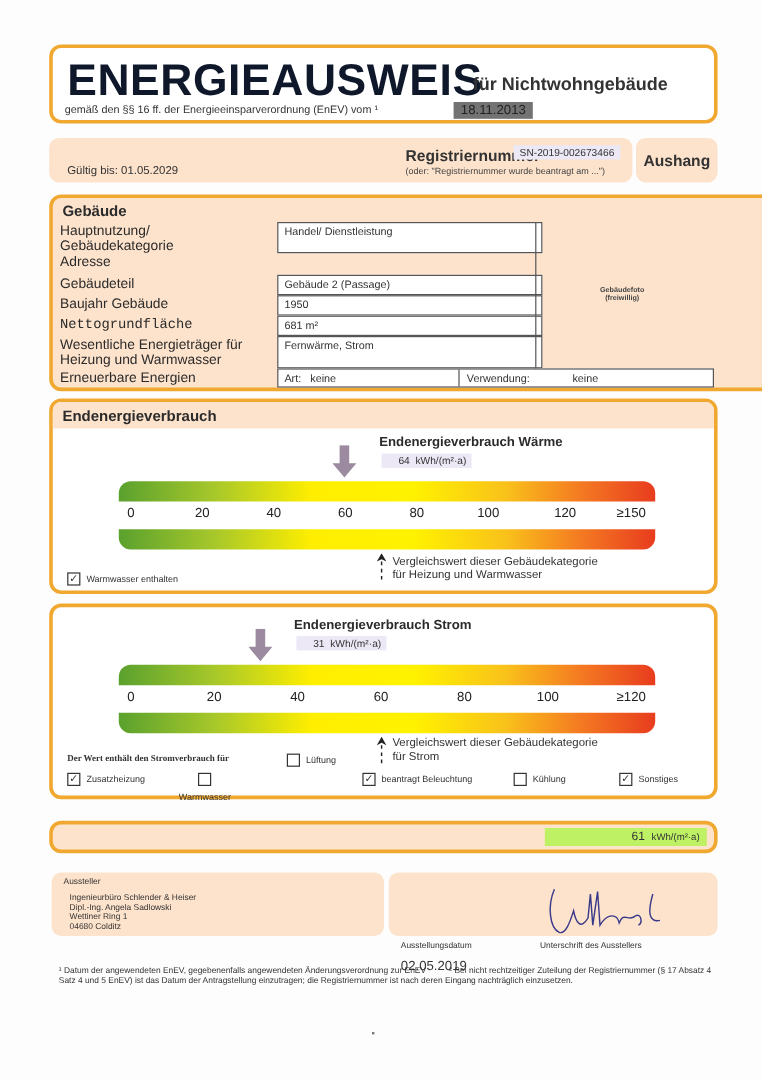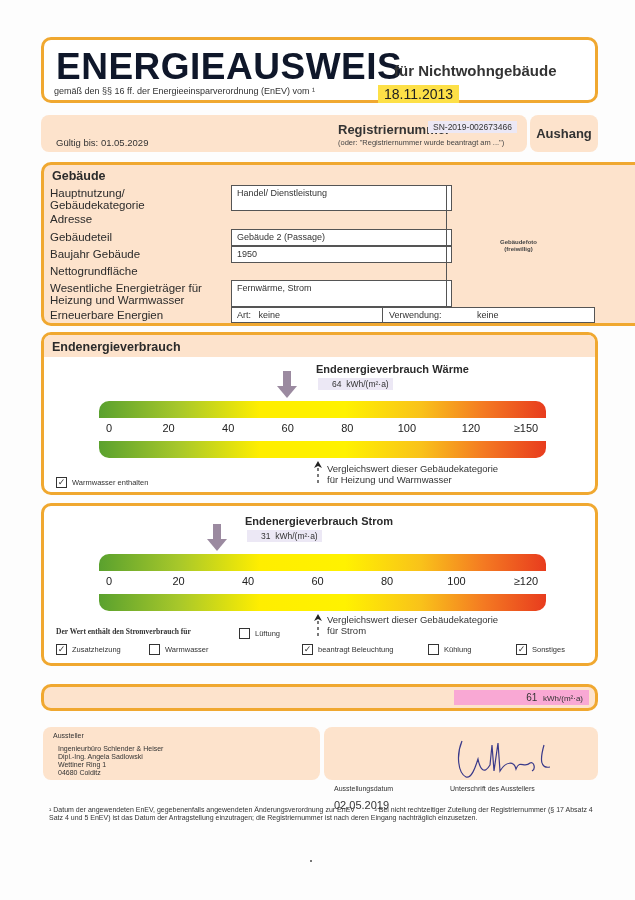--- a/index.html
+++ b/index.html
@@ -4,21 +4,21 @@
 <style>
   html, body { margin:0; padding:0; }
   body { width:635px; height:900px; background:#fdfdfd; position:relative; overflow:hidden; font-family:"Liberation Sans", sans-serif; color:#222; }
   .abs { position:absolute; }
   .obox { position:absolute; border:3px solid #f0a830; border-radius:10px; box-sizing:border-box; background:#fff; }
   
   #hdr { left:41px; top:37px; width:557px; height:66px; }
   #title-main { left:12px; top:6px; font-size:37px; font-weight:bold; color:#0f172a; letter-spacing:0.5px; }
   #title-sub { left:350px; top:22px; font-size:15px; font-weight:bold; color:#333; }
   #title-line { left:10px; top:46px; font-size:9px; color:#333; }
-  #enev-date { left:334px; top:45px; font-size:14px; background:#fde047; padding:1px 6px; }
+  #enev-date { left:334px; top:45px; font-size:11px; background:#737373; padding:1px 6px; }
   
   #reg { left:41px; top:115px; width:486px; height:37px; border-radius:8px; background:#fde3cc; }
   #aushang { left:530px; top:115px; width:68px; height:37px; border-radius:8px; background:#fde3cc; font-weight:bold; font-size:13px; display:flex; align-items:center; justify-content:center; color:#333; }
   #gueltig { left:15px; top:22px; font-size:9.5px; color:#333; }
   #regnr-label { left:297px; top:7px; font-size:13px; font-weight:bold; color:#333;text-align:center; }
   #regnr-val { left:387px; top:6px; font-size:8.5px; background:#ece8f5; padding:1px 5px; color:#333; }
   #regnr-note { left:297px; top:23px; font-size:7.5px; color:#444; }
   
   #bld { left:41px; top:162px; width:630px; height:164px; background:#fde3cc; }
   #bld-title { left:8px; top:4px; font-size:12.5px; font-weight:bold; color:#2b2b2b; }
@@ -37,21 +37,21 @@
   .sub-title { position:absolute; font-size:11px; font-weight:bold; color:#2b2b2b; }
   .val-pill { position:absolute; font-size:8.5px; background:#ece8f5; padding:1px 4px 1px 14px; color:#333; }
   .cmp { position:absolute; font-size:9.5px; color:#333; line-height:11px; }
   .chk { position:absolute; font-size:7.5px; color:#333; display:flex; align-items:center; gap:5px; }
   .box { width:9px; height:9px; border:1px solid #333; display:inline-flex; align-items:center; justify-content:center; font-size:9px; line-height:9px; background:#fff; }
   
   #st { left:41px; top:503px; width:557px; height:163px; }
   
   #pe { left:41px; top:684px; width:557px; height:27px; background:#fde3cc; }
   #pe-title { left:6px; top:6px; font-size:11.5px; font-weight:bold; color:#2b2b2b; }
-  #pe-val { right:6px; top:3px; width:135px; height:15px; background:#f9a8d4; font-size:10px; text-align:right; padding-right:6px; box-sizing:border-box; line-height:15px; color:#333; }
+  #pe-val { right:6px; top:3px; width:135px; height:15px; background:#bef264; font-size:10px; text-align:right; padding-right:6px; box-sizing:border-box; line-height:15px; color:#333; }
   
   #iss { left:43px; top:727px; width:277px; height:53px; border-radius:8px; background:#fde3cc; }
   #iss2 { left:324px; top:727px; width:274px; height:53px; border-radius:8px; background:#fde3cc; }
   .small { position:absolute; font-size:7px; color:#333; line-height:8px; }
   #foot { left:49px; top:806px; width:548px; font-size:7px; color:#333; line-height:8px; }
 </style>
 </head>
 <body>
 
 <div class="obox" id="hdr">
@@ -82,21 +82,22 @@
       </div>
       <div class="row" style="top: 64px; height: 17px;">
         <div class="lbl" style="white-space: pre; top: 2px;">Gebäudeteil</div>
         <div class="val" style="top: 0px; height: 17px; width: 221px;">Gebäude 2 (Passage)</div>
       </div>
       <div class="row" style="top: 81px; height: 17px;">
         <div class="lbl" style="white-space: pre; top: 2px;">Baujahr Gebäude</div>
         <div class="val" style="top: 0px; height: 17px; width: 221px;">1950</div>
       </div>
       <div class="row" style="top: 98px; height: 17px;">
-        <div class="lbl" style="white-space: pre; top: 2px;">Nettogrundfläche</div>
+        <div class="lbl" style="white-space: pre; top: 2px; font-family: Liberation Mono, monospace;">Nettogrundfläche</div>
+        <div class="val" style="top: 0px; height: 17px; width: 221px;">681 m²</div>
       </div>
       <div class="row" style="top: 115px; height: 27px;">
         <div class="lbl" style="white-space: pre; top: 2px;">Wesentliche Energieträger für
 Heizung und Warmwasser</div>
         <div class="val" style="top: 0px; height: 27px; width: 221px;">Fernwärme, Strom</div>
       </div>
       <div class="row" style="top: 142px; height: 16px;">
         <div class="lbl" style="top:2px">Erneuerbare Energien</div>
         <div class="val" style="top:0;height:16px;width:364px;"><span>Art:</span>&nbsp;&nbsp; <span>keine</span><span style="position:absolute;left:150px;top:0;bottom:0;border-left:1px solid #555;"></span><span style="position:absolute;left:157px;top:2px;">Verwendung:</span><span style="position:absolute;left:245px;top:2px;">keine</span></div>
       </div>
@@ -164,21 +165,21 @@
       </svg>
     </div>
   <div class="cmp" style="left:283px;top:108px;white-space:pre;">Vergleichswert dieser Gebäudekategorie
 für Strom</div>
   <div class="abs" style="left:12px;top:121px;font-size:7.5px;font-weight:bold;color:#333;font-family:Liberation Serif, serif;">Der Wert enthält den Stromverbrauch für</div>
   <div id="power-checks">
       <div class="chk" style="left: 12px; top: 138px;">
         <span class="box">✓</span>
         <span>Zusatzheizung</span>
       </div>
-      <div class="chk" style="left: 105px; top: 138px;">
+      <div class="chk" style="left: 105px; top: 138px; flex-direction: column;">
         <span class="box"></span>
         <span>Warmwasser</span>
       </div>
       <div class="chk" style="left: 195px; top: 122px;">
         <span class="box"></span>
         <span>Lüftung</span>
       </div>
       <div class="chk" style="left: 258px; top: 138px;">
         <span class="box">✓</span>
         <span>beantragt Beleuchtung</span>

